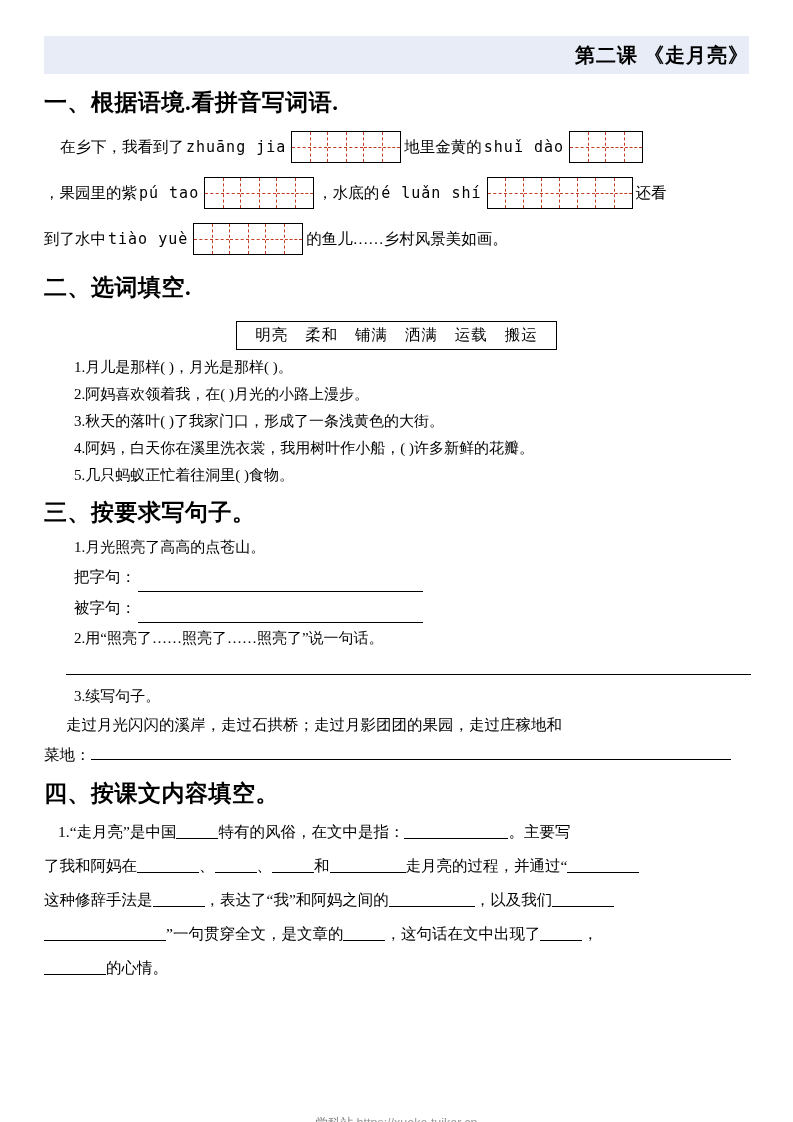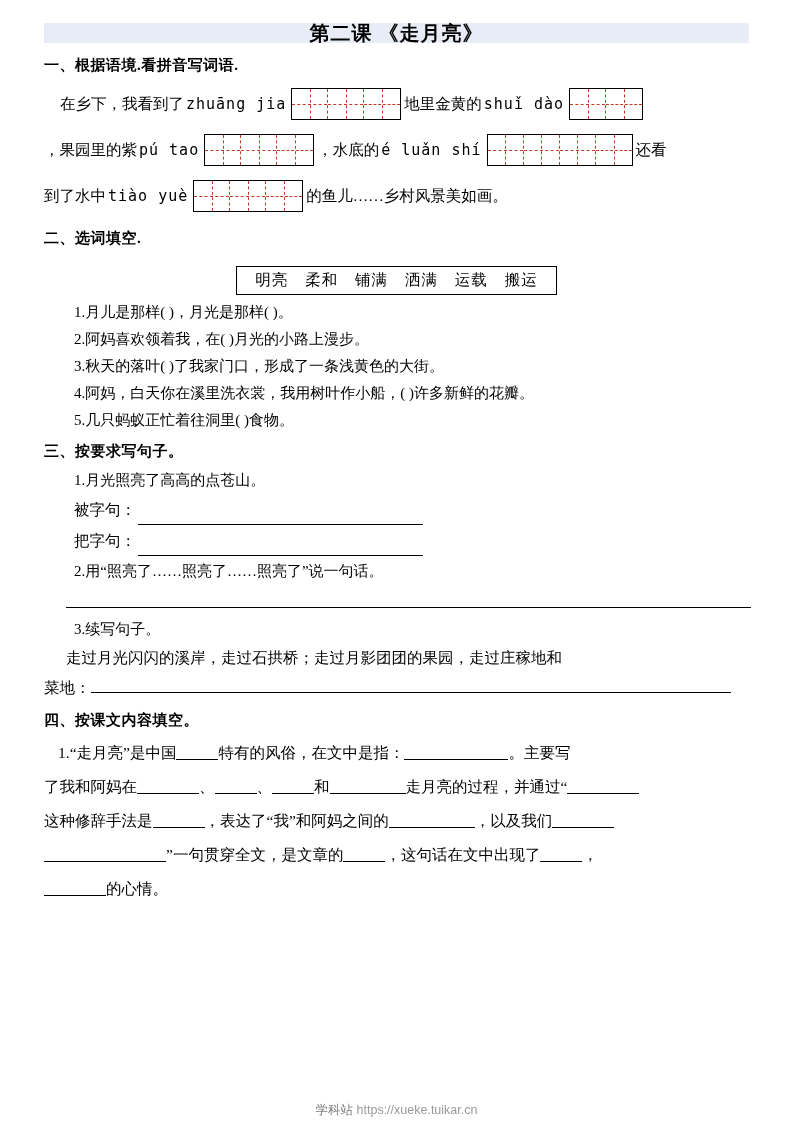--- a/index.html
+++ b/index.html
@@ -17,35 +17,35 @@
   }
   .page {
     position: relative;
     width: 793px;
     height: 1122px;
     box-sizing: border-box;
     padding: 0 44px;
   }
   
   .title-bar {
-    margin-top: 23px;
+    margin-top: 36px;
     background: #e8ecf7;
-    height: 20px;
+    height: 38px;
     display: flex;
     align-items: center;
-    justify-content: center;
+    justify-content: flex-end;
   }
   .title-bar span {
     font-size: 20px;
     font-weight: bold;
     letter-spacing: 1px;
   }
   
   .sec-head {
-    font-size: 15px;
+    font-size: 23px;
     font-weight: bold;
     margin-top: 13px;
     margin-bottom: 6px;
     letter-spacing: 0.5px;
   }
   
   .pyline {
     font-size: 15.5px;
     line-height: 46px;
     display: flex;
@@ -233,25 +233,25 @@
   <div class="item">2.阿妈喜欢领着我，在(    )月光的小路上漫步。</div>
   <div class="item">3.秋天的落叶(     )了我家门口，形成了一条浅黄色的大街。</div>
   <div class="item">4.阿妈，白天你在溪里洗衣裳，我用树叶作小船，(     )许多新鲜的花瓣。</div>
   <div class="item">5.几只蚂蚁正忙着往洞里(   )食物。</div>
 
   <div class="sec-head" style="margin-top:8px;">三、按要求写句子。</div>
 
   <div class="item">1.月光照亮了高高的点苍山。</div>
 
   <div class="sub">
+    <span class="lbl">把字句：</span>
+    <span class="rule"></span>
+  </div>
+  <div class="sub">
     <span class="lbl">被字句：</span>
-    <span class="rule"></span>
-  </div>
-  <div class="sub">
-    <span class="lbl">把字句：</span>
     <span class="rule"></span>
   </div>
 
   <div class="item" style="margin-top:2px;">2.用“照亮了……照亮了……照亮了”说一句话。</div>
   <div class="rule-long"></div>
 
   <div class="item" style="margin-top:8px;">3.续写句子。</div>
   <div class="para ind">走过月光闪闪的溪岸，走过石拱桥；走过月影团团的果园，走过庄稼地和</div>
   <div class="para">
     <span>菜地：</span><span class="rule-inline" style="width:640px;"></span>

